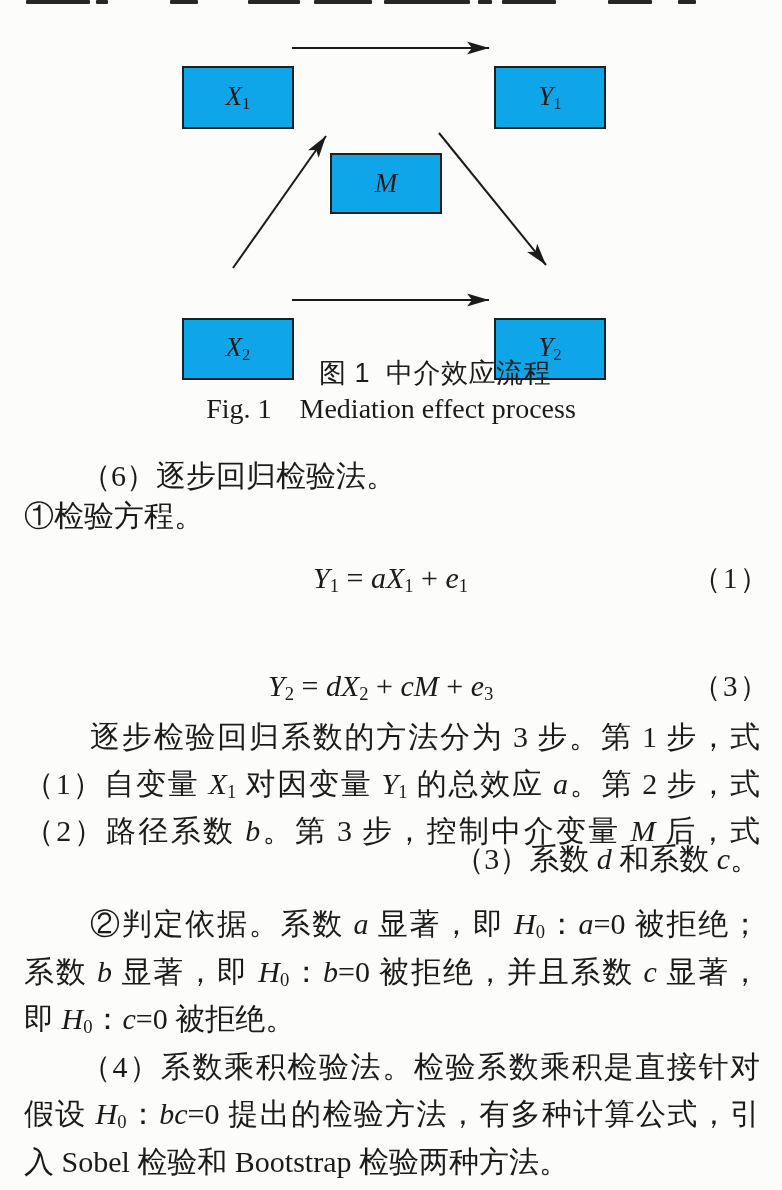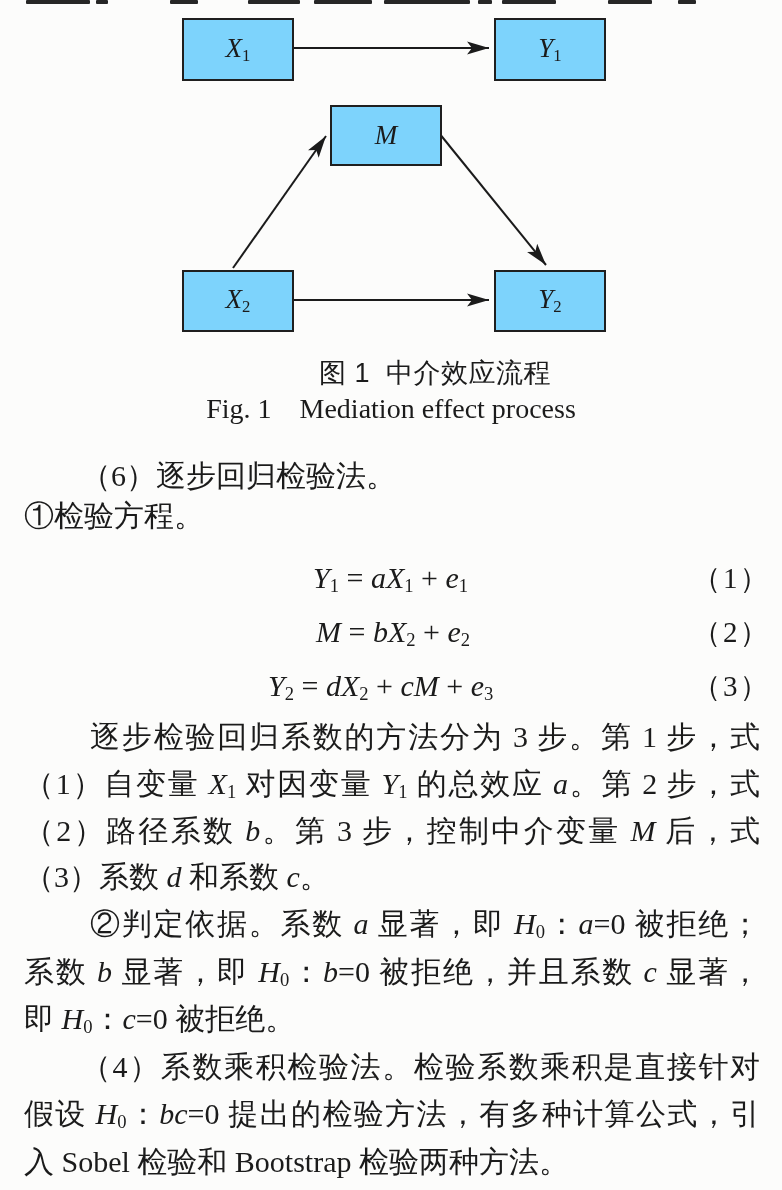--- a/index.html
+++ b/index.html
@@ -6,23 +6,23 @@
   .page {
     position:relative; width:782px; height:1190px; margin:0 auto;
     background:#fcfcfb; color:#1b1b1b; overflow:hidden;
     font-family:"Liberation Serif","DejaVu Serif",serif;
   }
   
   .frag { position:absolute; top:0; height:4px; background:#262626; border-radius:1px; }
   
   .arrows { position:absolute; left:0; top:0; }
   .node {
-    position:absolute; border:2px solid #1f1f1f; background:#7dd3fc;
+    position:absolute; border:2px solid #1f1f1f; background:#0ea5e9;
     display:flex; align-items:center; justify-content:center;
-    font-size:27px; line-height:1;
+    font-size:27px; line-height:1;margin-top:48px;
   }
   .node-x1 { left:182px; top:18px;  width:108px; height:59px; }
   .node-y1 { left:494px; top:18px;  width:108px; height:59px; }
   .node-m  { left:330px; top:105px; width:108px; height:57px; }
   .node-x2 { left:182px; top:270px; width:108px; height:58px; }
   .node-y2 { left:494px; top:270px; width:108px; height:58px; }
   .it { font-style:italic; }
   .sb { font-size:0.62em; vertical-align:-0.22em; letter-spacing:0; }
   .cap-zh {
     position:absolute; left:0; top:355px; width:782px; text-align:center;
@@ -36,21 +36,21 @@
   
   .line {
     position:absolute; left:24px; width:736px; height:40px;
     font-size:30px; line-height:40px; white-space:nowrap;
   }
   .fill { white-space:normal; text-align:justify; text-align-last:justify; }
   .ind-cjk { text-indent:66px; }
   .ind-par { text-indent:57px; }
   .l-a  { top:456px; }  .l-b  { top:496px; }
   .l-1  { top:717px; }  .l-2  { top:764px; }  .l-3  { top:811px; }
-  .l-4  { top:857px; }  .l-5  { top:904px; }  .l-6  { top:952px; }
+  .l-4  { top:839px;text-align:right; }  .l-5  { top:904px; }  .l-6  { top:952px; }
   .l-7  { top:999px; }  .l-8  { top:1047px; } .l-9  { top:1094px; }
   .l-10 { top:1142px; }
   
   .eq { position:absolute; left:24px; width:736px; height:40px; font-size:30px; line-height:40px;font-family:Liberation Serif, serif; }
   .eq-1 { top:558px; } .eq-2 { top:612px; } .eq-3 { top:666px; }
   .eqf { position:absolute; top:0; white-space:pre; }
   .eq-1 .eqf { left:289px; } .eq-2 .eqf { left:292px; } .eq-3 .eqf { left:244px; }
   .eqn { position:absolute; top:0; left:668px; letter-spacing:2px; font-size:29px; }
 </style>
 </head>
@@ -102,24 +102,20 @@
   <div class="cap-zh">图 1  中介效应流程</div>
   <div class="cap-en">Fig. 1    Mediation effect process</div>
 
   <div class="line l-a ind-par"><span>（6）逐步回归检验法。</span></div>
   <div class="line l-b"><span>①检验方程。</span></div>
 
   <div class="eq eq-1">
     <span class="eqf"><span class="it">Y</span><span class="sb">1</span><span> = </span><span class="it">aX</span><span class="sb">1</span><span> + </span><span class="it">e</span><span class="sb">1</span></span>
     <span class="eqn">（1）</span>
   </div>
-  <div class="eq eq-2">
-    <span class="eqf"><span class="it">M</span><span> = </span><span class="it">bX</span><span class="sb">2</span><span> + </span><span class="it">e</span><span class="sb">2</span></span>
-    <span class="eqn">（2）</span>
-  </div>
   <div class="eq eq-3">
     <span class="eqf"><span class="it">Y</span><span class="sb">2</span><span> = </span><span class="it">dX</span><span class="sb">2</span><span> + </span><span class="it">cM</span><span> + </span><span class="it">e</span><span class="sb">3</span></span>
     <span class="eqn">（3）</span>
   </div>
 
   <div class="line l-1 fill ind-cjk"><span>逐步检验回归系数的方法分为 3 步。第 1 步，式</span></div>
   <div class="line l-2 fill"><span>（1）自变量 </span><span class="it">X</span><span class="sb">1</span><span> 对因变量 </span><span class="it">Y</span><span class="sb">1</span><span> 的总效应 </span><span class="it">a</span><span>。第 2 步，式</span></div>
   <div class="line l-3 fill"><span>（2）路径系数 </span><span class="it">b</span><span>。第 3 步，控制中介变量 </span><span class="it">M</span><span> 后，式</span></div>
   <div class="line l-4"><span>（3）系数 </span><span class="it">d</span><span> 和系数 </span><span class="it">c</span><span>。</span></div>
   <div class="line l-5 fill ind-cjk"><span>②判定依据。系数 </span><span class="it">a</span><span> 显著，即 </span><span class="it">H</span><span class="sb">0</span><span>：</span><span class="it">a</span><span>=0 被拒绝；</span></div>

